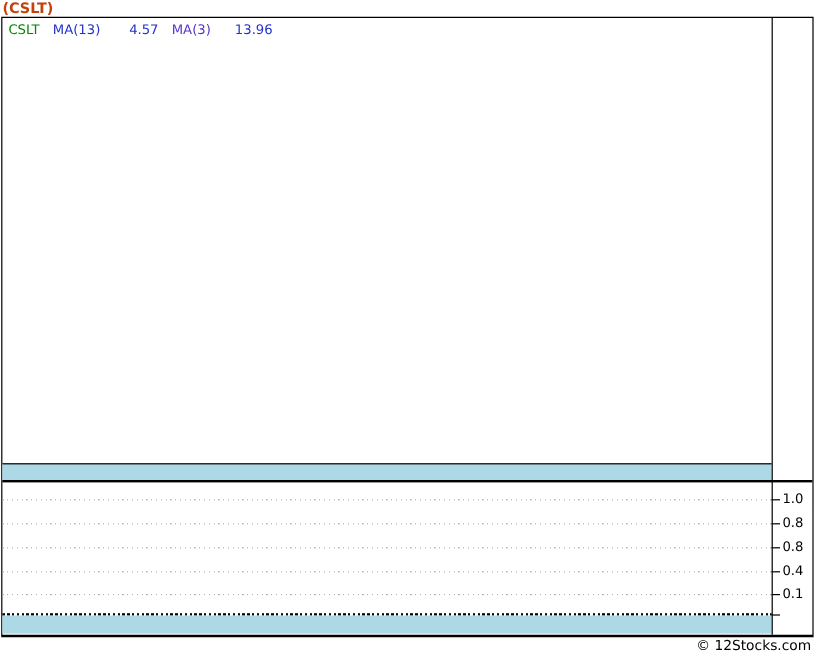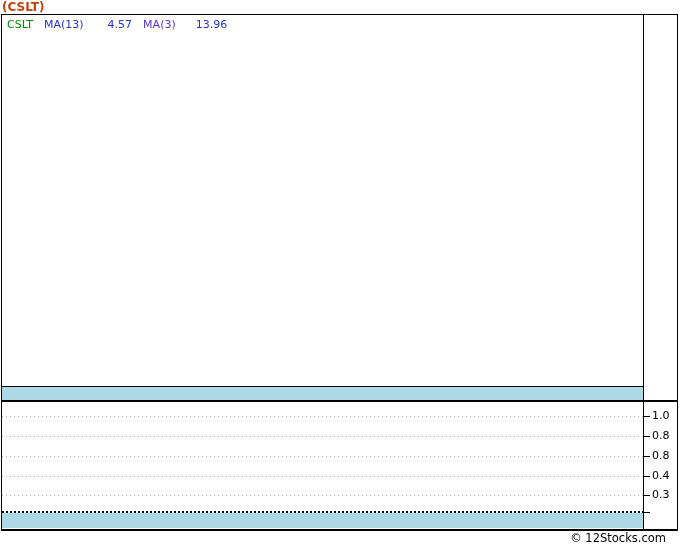--- a/index.html
+++ b/index.html
@@ -59,21 +59,21 @@
     position:absolute;left:641px;width:7px;height:1px;background:#000;
   }
   #tick-10{top:401px;} #tick-08{top:421px;} #tick-06{top:441px;}
   #tick-04{top:461px;} #tick-02{top:480px;} #tick-00{top:497px;}
   .ticklabel{
     position:absolute;left:650px;width:25px;font-size:11px;line-height:14px;color:#000;
   }
   #tlab-10{top:394px;} #tlab-08{top:414px;} #tlab-06{top:434px;}
   #tlab-04{top:454px;} #tlab-02{top:473px;} #tlab-00{top:466px;margin-left:31px;}
   #copyright{
-    position:absolute;right:14px;top:531px;font-size:11.5px;color:#000;line-height:14px;margin-left:12px;
+    position:absolute;right:4px;top:531px;font-size:11.5px;color:#000;line-height:14px;margin-left:12px;
   }
 </style>
 </head>
 <body>
 
 <div id="chart-title">(CSLT)</div>
 
 <div id="chart-box">
 
   <div id="main-legend">
@@ -100,18 +100,18 @@
   <div class="tickmark" id="tick-08"></div>
   <div class="tickmark" id="tick-06"></div>
   <div class="tickmark" id="tick-04"></div>
   <div class="tickmark" id="tick-02"></div>
   <div class="tickmark" id="tick-00"></div>
 
   <div class="ticklabel" id="tlab-10">1.0</div>
   <div class="ticklabel" id="tlab-08">0.8</div>
   <div class="ticklabel" id="tlab-06">0.8</div>
   <div class="ticklabel" id="tlab-04">0.4</div>
-  <div class="ticklabel" id="tlab-02">0.3</div>
+  <div class="ticklabel" id="tlab-02">0.1</div>
   <div class="ticklabel" id="tlab-00">0.0</div>
 
 </div>
 
 <div id="copyright">© 12Stocks.com</div>
 
 </body></html>

